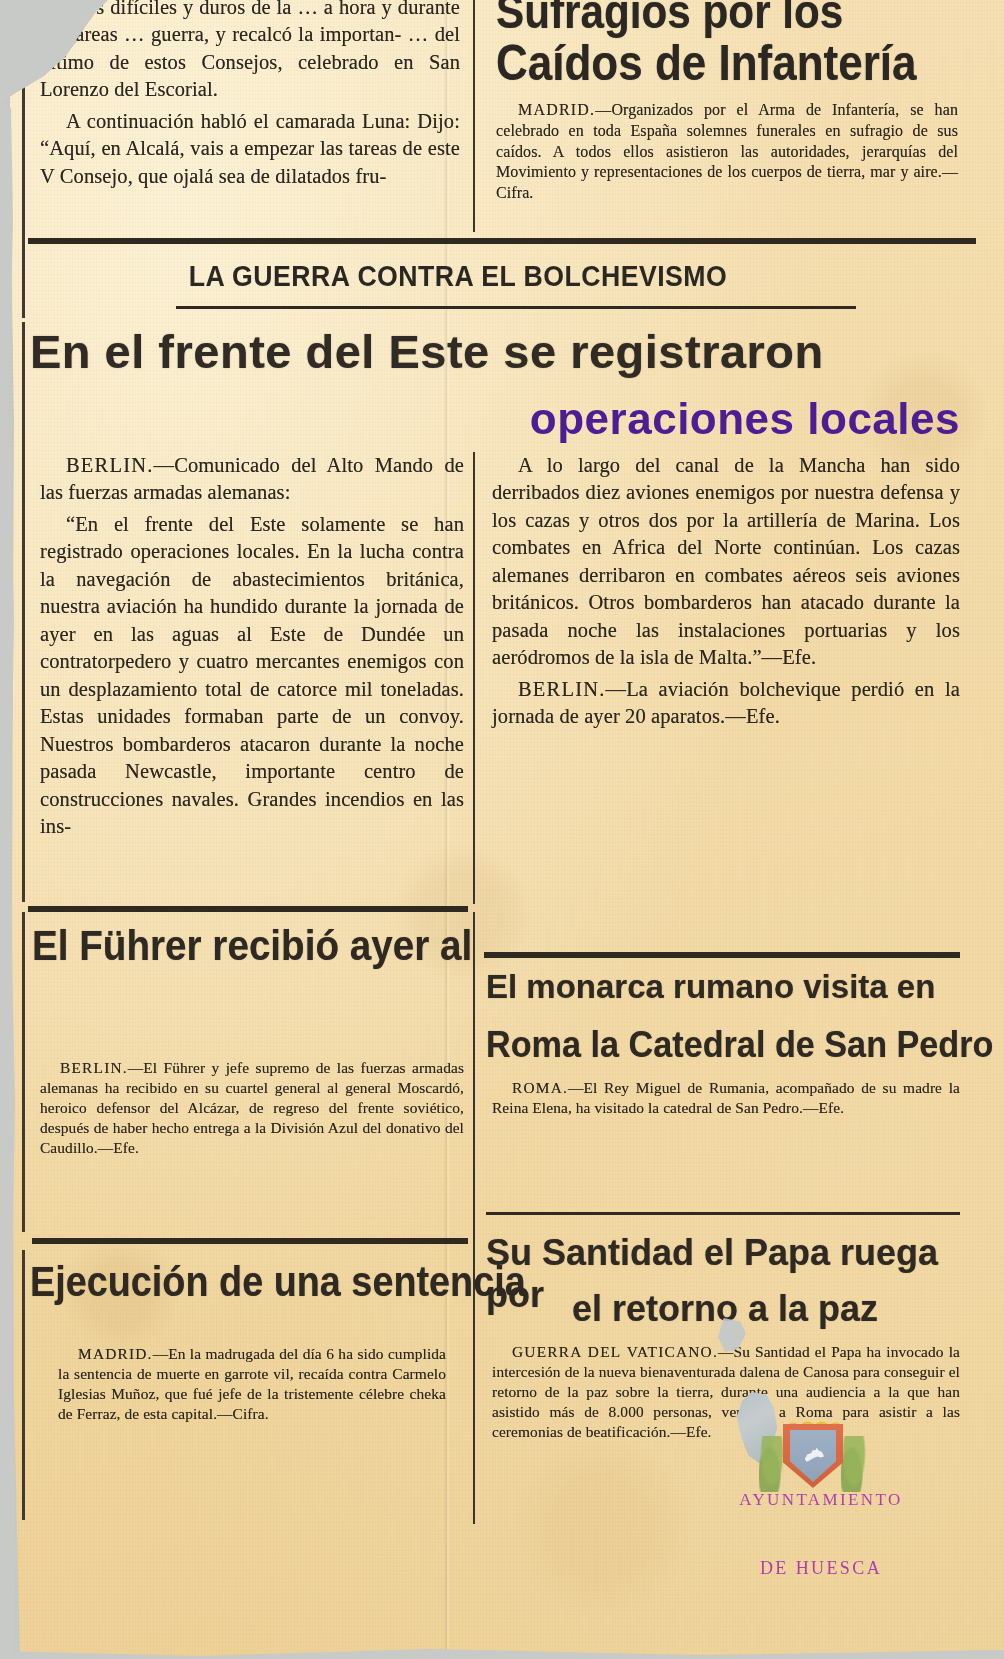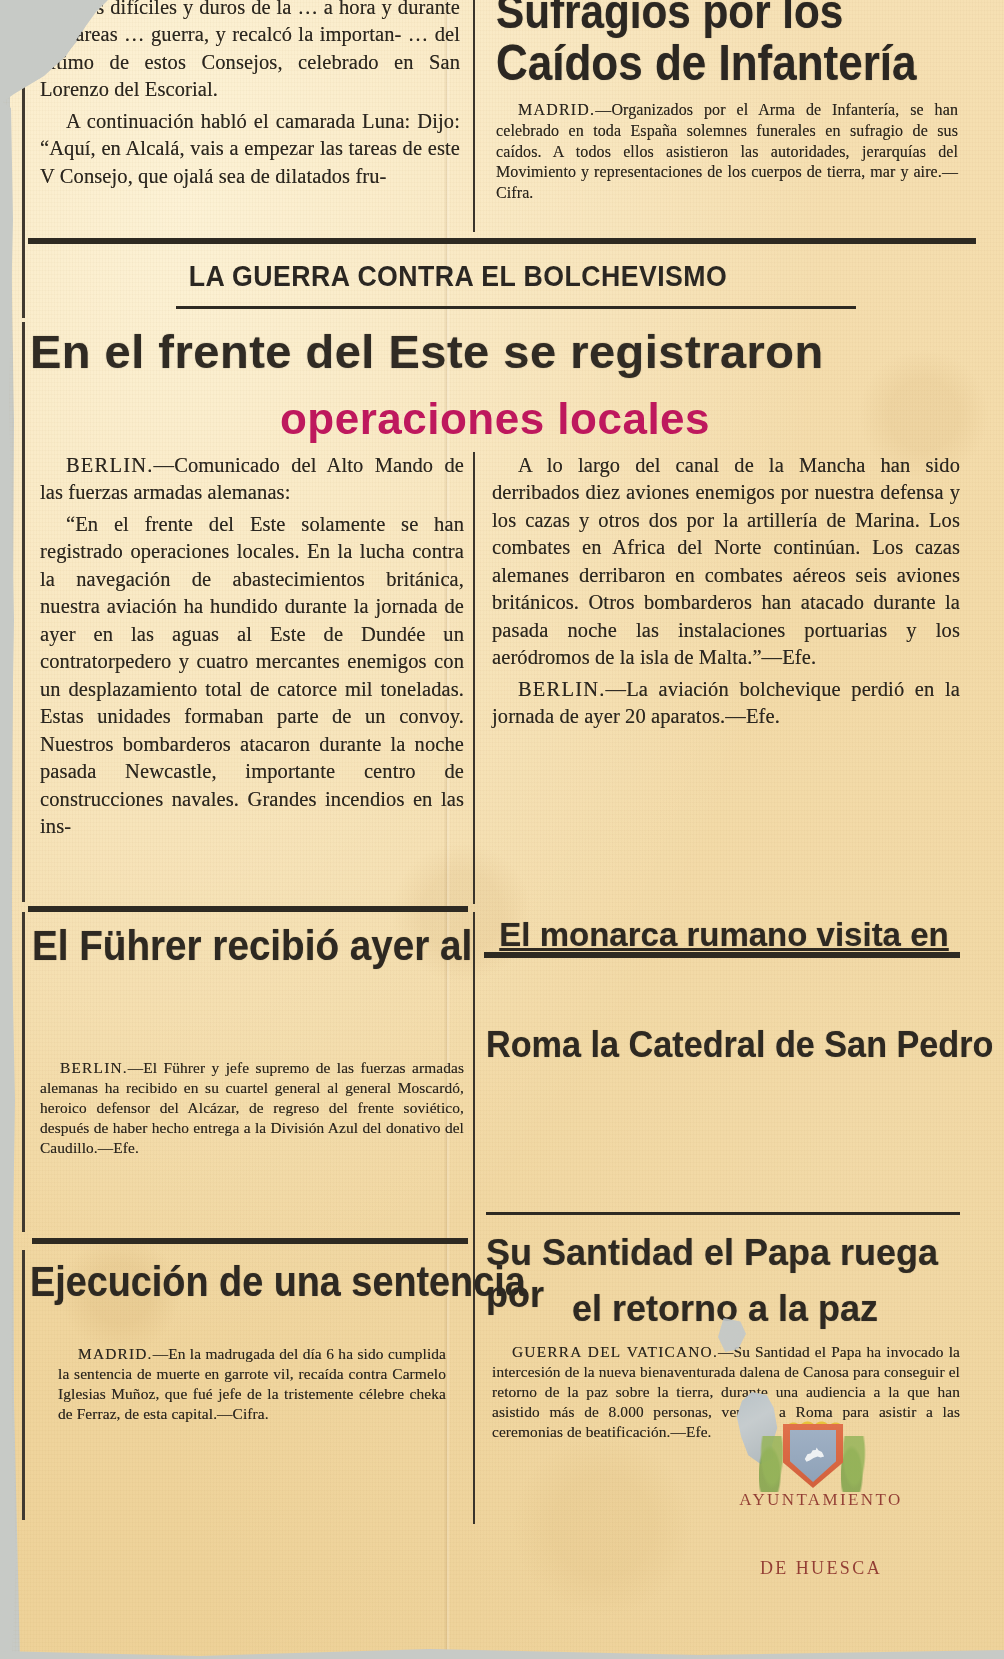--- a/index.html
+++ b/index.html
@@ -113,23 +113,23 @@
     font-family:"Liberation Sans", sans-serif;
     font-weight:bold;
     color:#302b24;
     font-size:47px;
     letter-spacing:.5px;
     text-shadow:0 0 1.2px rgba(40,30,10,.45);
   }
   .deck2{
     font-family:"Liberation Sans", sans-serif;
     font-weight:bold;
-    color:#be185d;
+    color:#4c1d95;
     font-size:44px;
-    text-align:center;
+    text-align:right;
     letter-spacing:.5px;
   }
   .sub-hl{
     font-family:"Liberation Sans", sans-serif;
     font-weight:bold;
     color:#2e2922;
     text-shadow:0 0 1px rgba(40,30,10,.45);
   }
 
   
@@ -203,21 +203,21 @@
     background:#f2f4f6;
     clip-path: polygon(8% 72%, 20% 46%, 36% 40%, 44% 24%, 58% 22%, 62% 8%, 70% 24%, 86% 34%, 96% 58%, 80% 64%, 66% 58%, 48% 66%, 30% 80%, 16% 88%);
     opacity:.95;
   }
   .ayto{
     position:absolute;
     left:726px; top:1490px;
     width:190px;
     text-align:center;
     font-family:"Liberation Serif", serif;
-    color:#7f1d1d;
+    color:#a21caf;
     letter-spacing:2.4px;
     line-height:1.18;
     opacity:.82;
   }
   .ayto .l1{ font-size:17px; }
   .ayto .l2{ font-size:18px;margin-top:48px; }
 </style>
 </head>
 <body>
 
@@ -282,25 +282,28 @@
     </div>
 
     <div class="hrule thick" style="left:14px;top:1238px;width:436px;"></div>
 
     <div class="sub-hl" style="position:absolute;left:12px;top:1258px;font-size:42px;transform:scaleX(.9);transform-origin:left top;white-space:nowrap;">Ejecución de una sentencia</div>
 
     <div class="body-text col-tiny" style="position:absolute;left:22px;top:1326px;width:424px;">
       <p style="margin:18px;"><span class="dateline">MADRID.</span><span>—</span><span>En la madrugada del día 6 ha sido cumplida la sentencia de muerte en garrote vil, recaída contra Carmelo Iglesias Muñoz, que fué jefe de la tristemente célebre cheka de Ferraz, de esta capital.—Cifra.</span></p>
     </div>
 
-    <div class="sub-hl" style="position:absolute;left:468px;top:916px;font-size:33px;width:476px;display:flex;justify-content:center;text-decoration:underline;">
+    <div class="sub-hl" style="position:absolute;left:468px;top:968px;font-size:33px;width:476px;display:flex;justify-content:flex-start;">
       <span>El monarca rumano visita en</span>
     </div>
     <div class="sub-hl" style="position:absolute;left:468px;top:1024px;font-size:36px;transform:scaleX(.95);transform-origin:left top;white-space:nowrap;">Roma la Catedral de San Pedro</div>
 
+    <div class="body-text col-tiny" style="position:absolute;left:474px;top:1078px;width:468px;">
+      <p style="margin:0;"><span class="dateline">ROMA.</span><span>—</span><span>El Rey Miguel de Rumania, acompañado de su madre la Reina Elena, ha visitado la catedral de San Pedro.—Efe.</span></p>
+    </div>
 
     <div class="hrule thin" style="left:468px;top:1212px;width:474px;"></div>
 
     <div class="sub-hl" style="position:absolute;left:468px;top:1288px;width:478px;text-align:center;font-size:36px;">el retorno a la paz</div>
     <div class="sub-hl" style="position:absolute;left:468px;top:1232px;font-size:36px;width:478px;display:flex;justify-content:space-between;">
       <span>Su Santidad el Papa ruega por</span>
     </div>
 
     <div class="body-text col-tiny" style="position:absolute;left:474px;top:1342px;width:468px;">
       <p style="margin:0;"><span class="dateline">GUERRA DEL VATICANO.</span><span>—</span><span>Su Santidad el Papa ha invocado        la intercesión de la nueva bienaventurada        dalena de Canosa para conseguir el retorno de la paz sobre la tierra, durante una audiencia a la que han asistido más de 8.000 personas, venidas a Roma para asistir a las ceremonias de beatificación.—Efe.</span></p>

